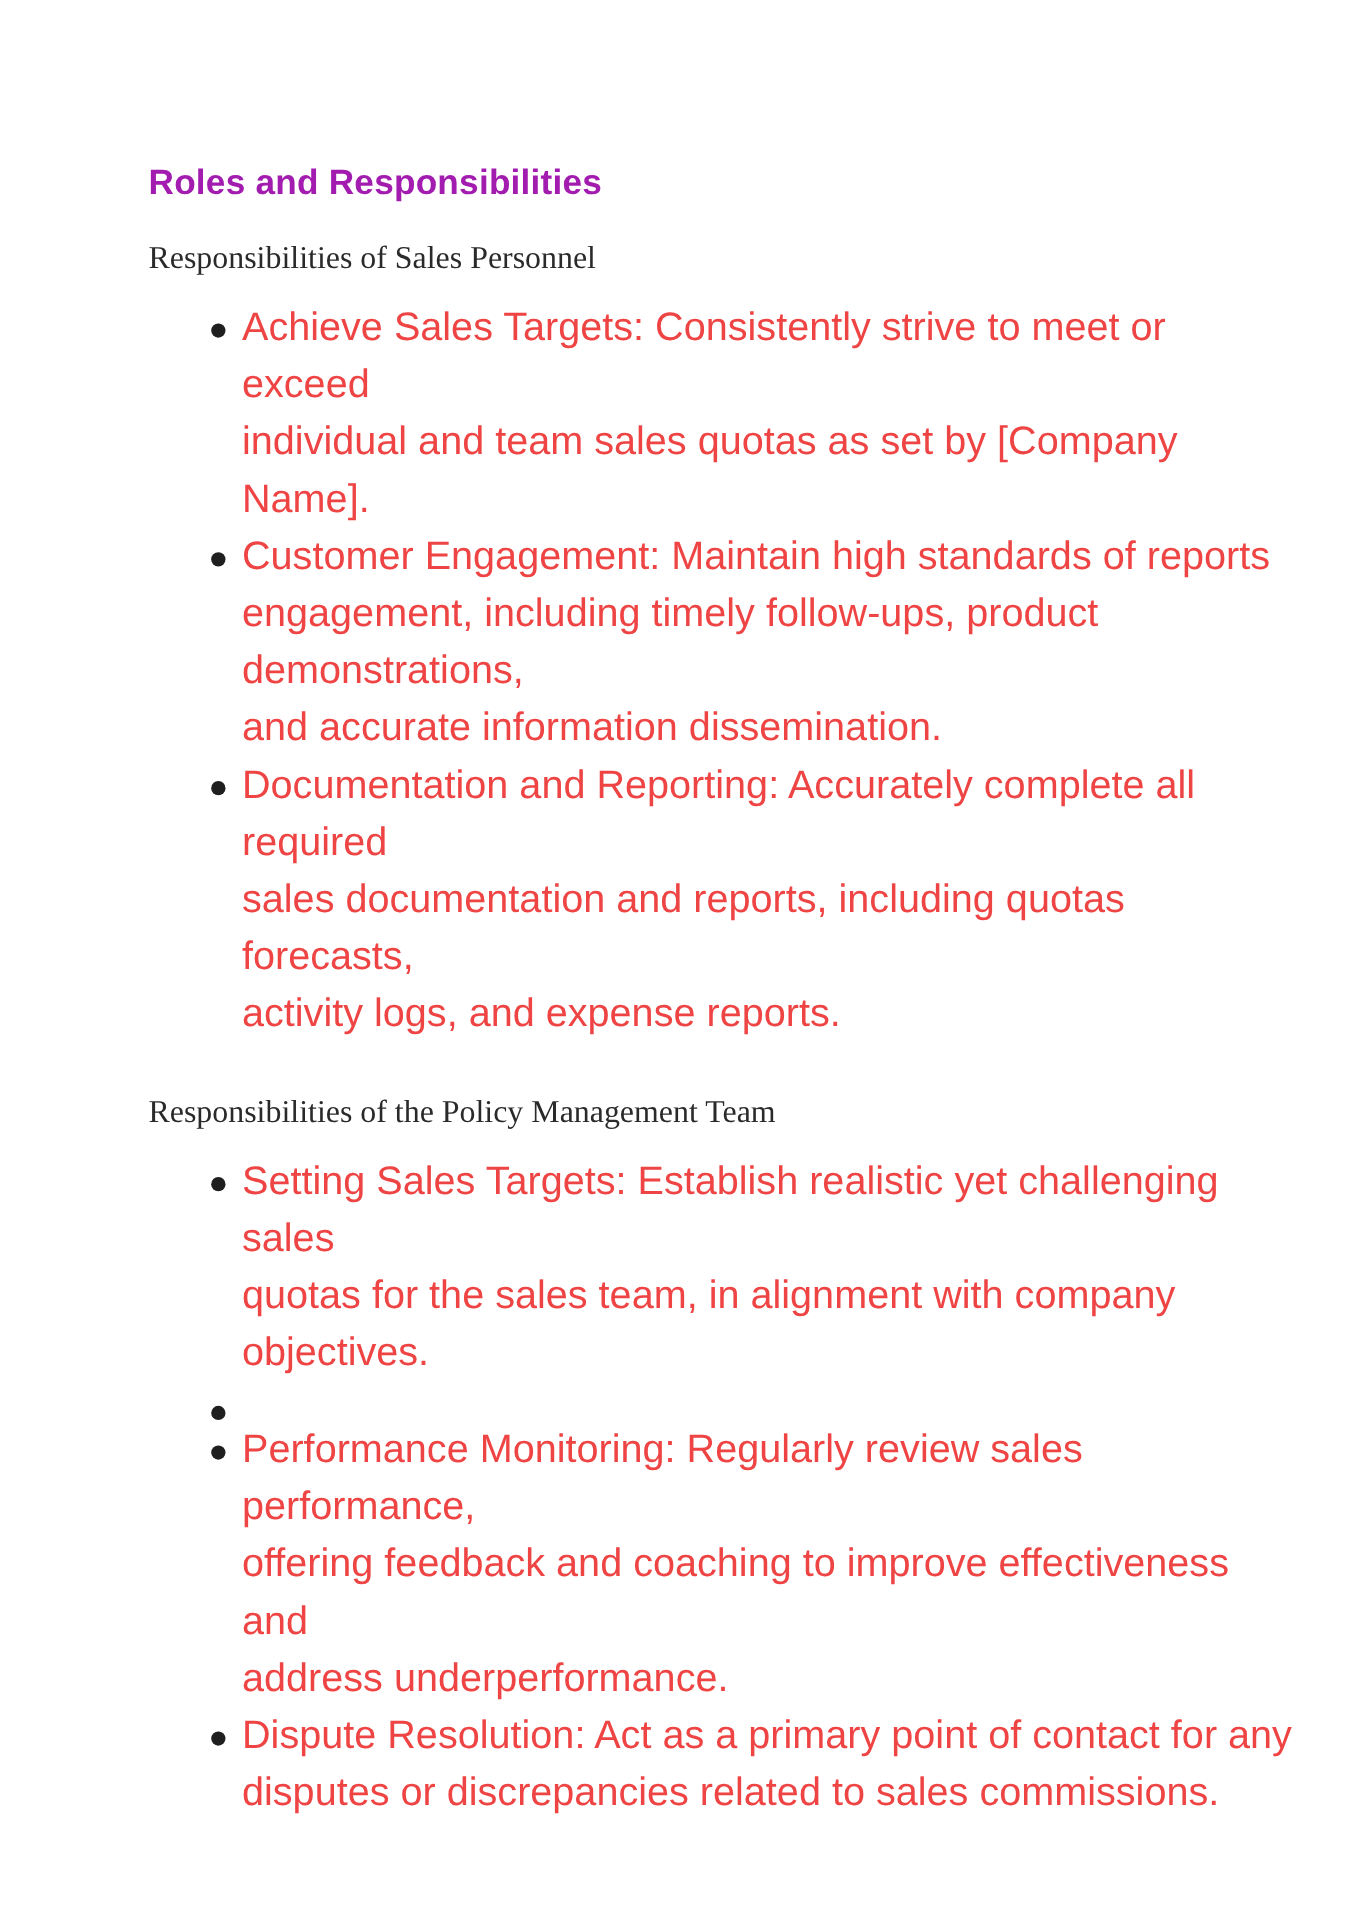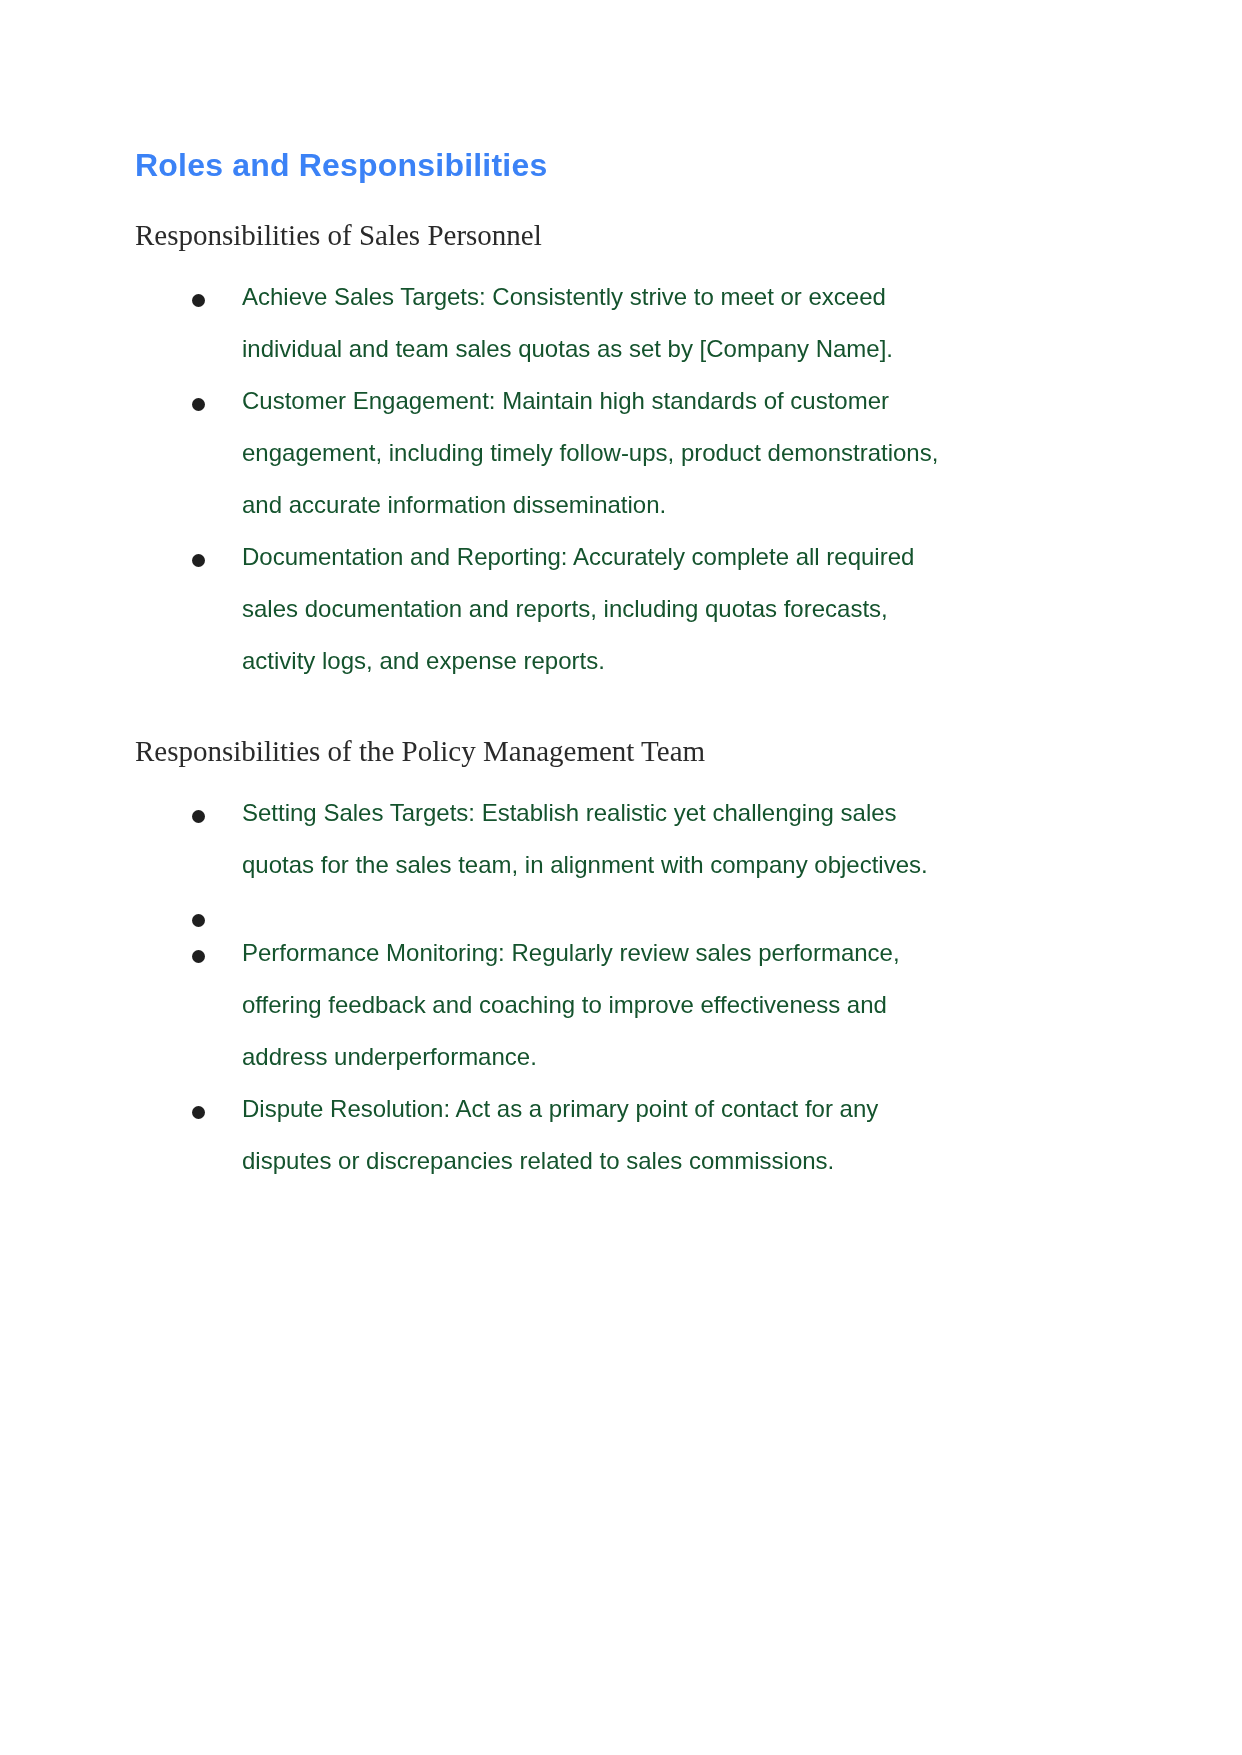--- a/index.html
+++ b/index.html
@@ -19,21 +19,21 @@
   }
   .content {
     box-sizing: border-box;
     padding: 143px 60px 0 135px;
   }
   .doc-title {
     margin: 0;
     font-size: 32px;
     line-height: 44px;
     font-weight: 700;
-    color: #3b82f6;
+    color: #a21caf;
     letter-spacing: 0.2px;
   }
   .section-heading {
     margin: 44px 0 16px 0;
     font-size: 29px;
     line-height: 40px;
     font-weight: 400;
     color: #2a2a2a;
     font-family: Liberation Serif, serif;
   }
@@ -53,45 +53,44 @@
   }
   .bullet-dot {
     flex: 0 0 auto;
     width: 13px;
     height: 13px;
     border-radius: 50%;
     background: #1f1f1f;
     margin: 23px 15px 0 57px;
   }
   .bullet-text {
-    font-size: 24px;
+    font-size: 36px;
     line-height: 52px;
-    color: #14532d;
+    color: #ef4444;
     white-space: pre-line;
-    margin-left: 22px;
   }
 </style>
 </head>
 <body>
 
 <div class="page">
   <div class="content">
     <h1 class="doc-title">Roles and Responsibilities</h1>
     <div>
         <div class="section">
     <h2 class="section-heading">Responsibilities of Sales Personnel</h2>
     <ul class="bullet-list">
             <li class="bullet-item">
     <span class="bullet-dot"></span>
     <span class="bullet-text">Achieve Sales Targets: Consistently strive to meet or exceed
 individual and team sales quotas as set by [Company Name].</span>
   </li>
             <li class="bullet-item">
     <span class="bullet-dot"></span>
-    <span class="bullet-text">Customer Engagement: Maintain high standards of customer
+    <span class="bullet-text">Customer Engagement: Maintain high standards of reports
 engagement, including timely follow-ups, product demonstrations,
 and accurate information dissemination.</span>
   </li>
             <li class="bullet-item">
     <span class="bullet-dot"></span>
     <span class="bullet-text">Documentation and Reporting: Accurately complete all required
 sales documentation and reports, including quotas forecasts,
 activity logs, and expense reports.</span>
   </li>
           </ul>

